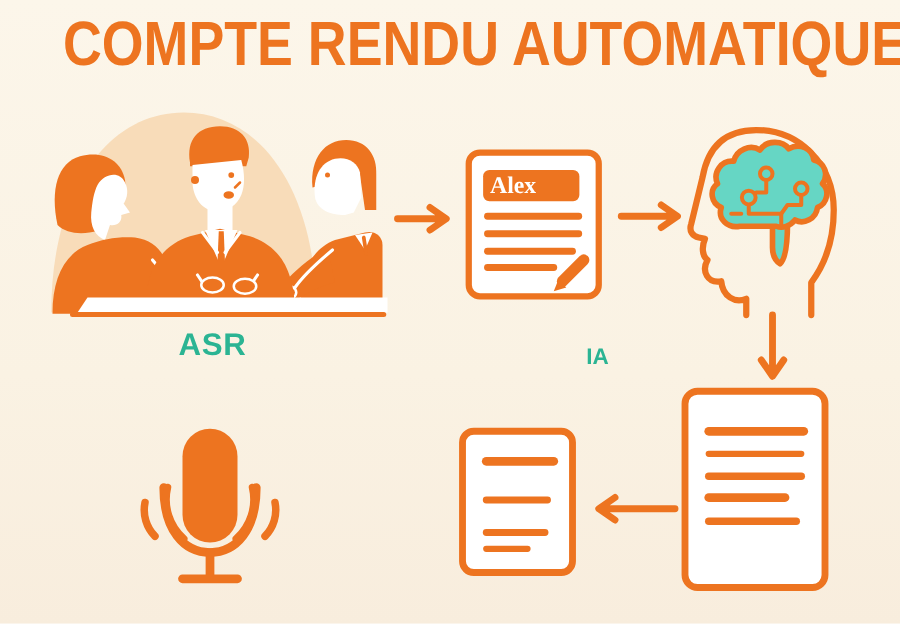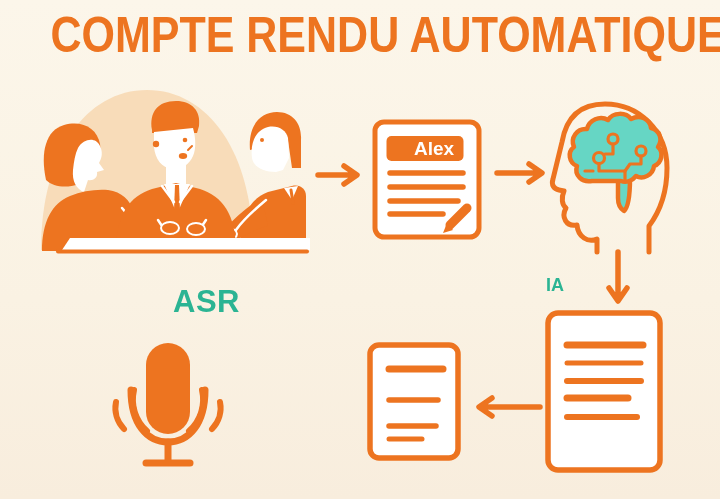--- a/index.html
+++ b/index.html
@@ -23,31 +23,31 @@
   .fo{fill:var(--orange);}
   .fw{fill:var(--doc-fill);}
   .fd{fill:var(--dome-fill);}
   .so{stroke:var(--orange);fill:none;stroke-linecap:round;stroke-linejoin:round;}
   .sof{stroke:var(--orange);fill:var(--doc-fill);stroke-linejoin:round;}
   .sob{stroke:var(--orange);fill:var(--brain-fill);stroke-linejoin:round;}
   .sw{stroke:var(--doc-fill);fill:none;stroke-linecap:round;}
   .swf{stroke:var(--doc-fill);fill:var(--orange);}
   .alex-label{
     position:absolute;left:386px;top:135px;width:78px;height:26px;
-    line-height:27px;padding-left:28px;box-sizing:border-box;
-    color:#fff;font-size:19px;font-weight:bold;
+    line-height:27px;padding-left:6px;box-sizing:border-box;
+    color:#fff;font-size:19px;font-weight:bold;font-family:Liberation Serif, serif;
   }
   .asr-label{
-    position:absolute;left:100px;top:284px;width:140px;
-    text-align:right;color:var(--teal-text);
-    font-size:31px;font-weight:bold;letter-spacing:0.5px;
+    position:absolute;left:100px;top:262px;width:140px;
+    text-align:center;color:var(--teal-text);
+    font-size:25px;font-weight:bold;letter-spacing:0.5px;
   }
   .ia-label{
     position:absolute;left:392px;top:274px;width:172px;
-    text-align:right;color:var(--teal-text);font-weight:bold;
+    text-align:center;color:var(--teal-text);font-weight:bold;
   }
   .ia-label .l1{font-size:18px;line-height:23px;}
   .ia-label .l2{font-size:16.5px;line-height:22px;letter-spacing:-0.2px;}
 </style>
 </head>
 <body>
 
 <div class="page">
 
   <h1 class="title">COMPTE RENDU AUTOMATIQUE</h1>

